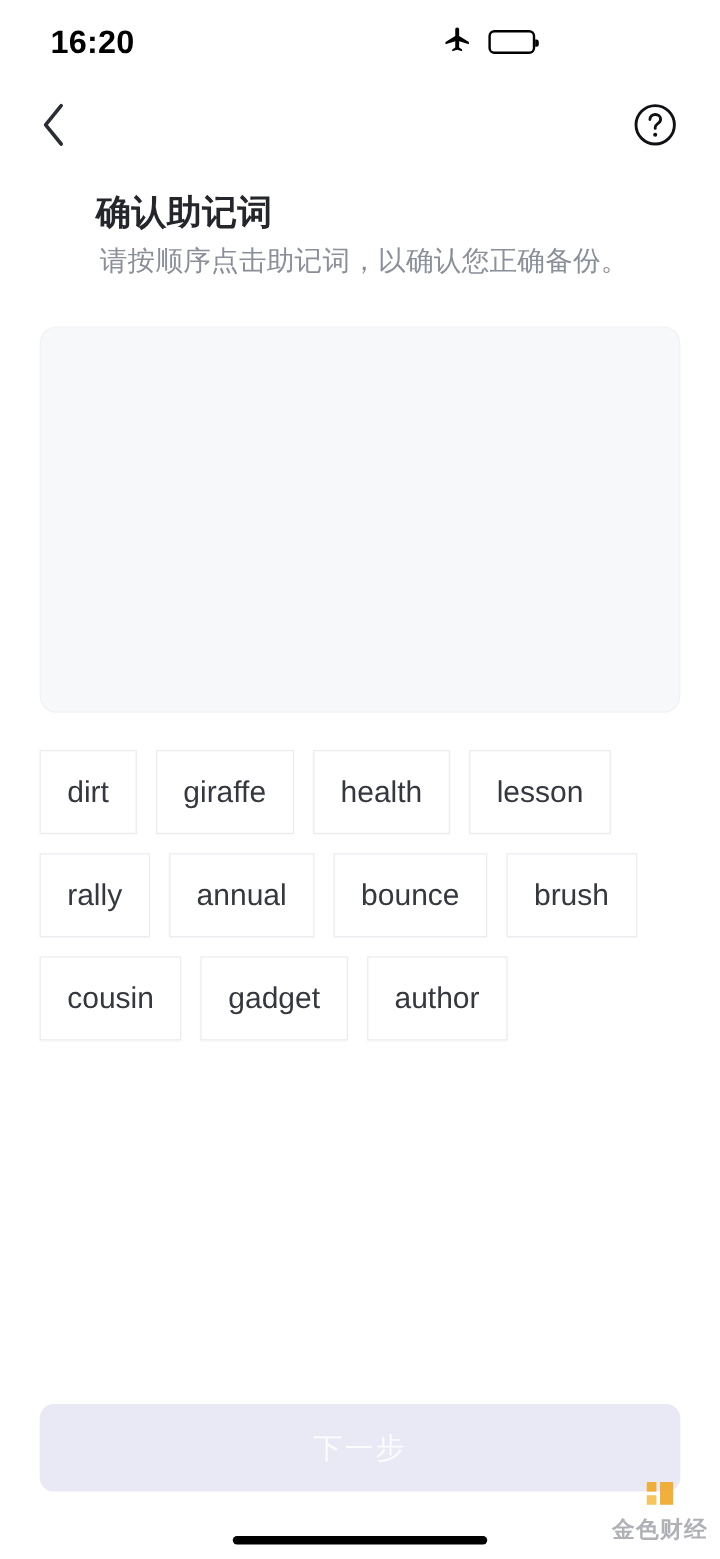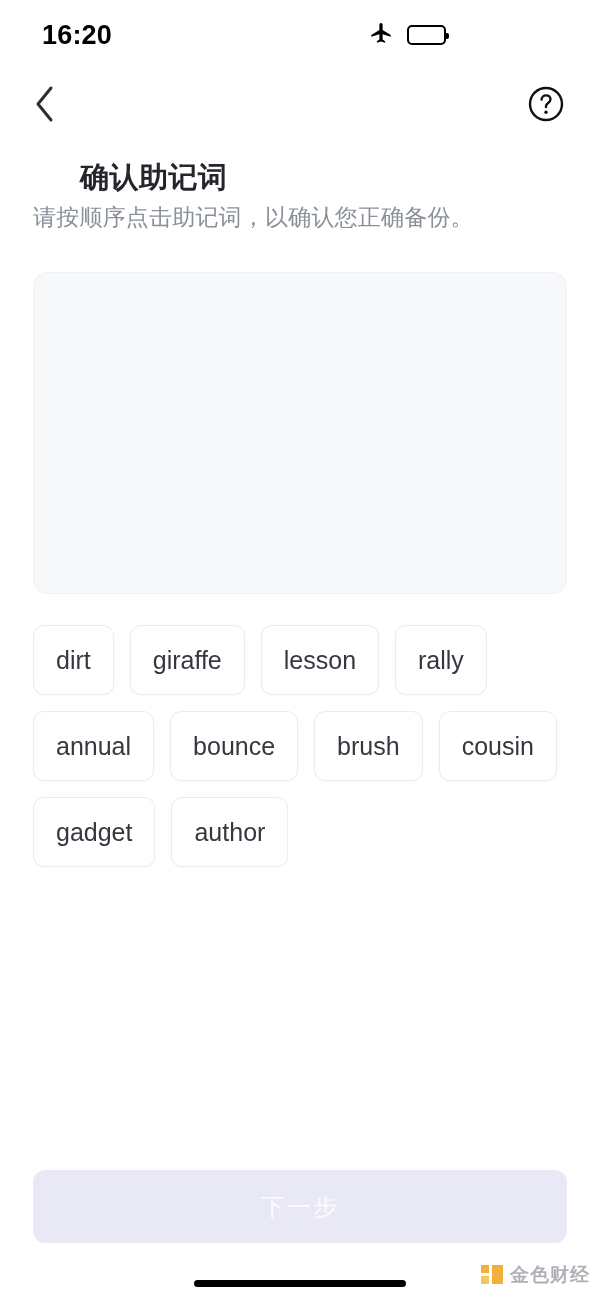--- a/index.html
+++ b/index.html
@@ -105,20 +105,21 @@
   }
   .page-subtitle {
     position: absolute;
     top: 200px;
     left: 33px;
     right: 26px;
     font-size: 23px;
     color: #8a8f99;
     letter-spacing: 0.2px;
     line-height: 34px;
+    text-align: center;
   }
 
   
   .answer-box {
     position: absolute;
     top: 272px;
     left: 33px;
     width: 534px;
     height: 322px;
     box-sizing: border-box;
@@ -138,21 +139,21 @@
     top: 625px;
     left: 33px;
     width: 540px;
     display: flex;
     flex-wrap: wrap;
     gap: 16px 16px;
   }
   .word-chip {
     background: #ffffff;
     border: 1px solid #ececf0;
-    border-radius: 11px;
+    border-radius: 0;
     height: 70px;
     min-width: 56px;
     padding: 0 22px;
     display: flex;
     align-items: center;
     justify-content: center;
     font-size: 25px;
     color: #35383f;
     box-sizing: border-box;
     cursor: pointer;
@@ -188,20 +189,21 @@
     background: #000000;
   }
   .watermark {
     position: absolute;
     right: 10px;
     bottom: 11px;
     display: flex;
     align-items: center;
     gap: 7px;
     opacity: 0.92;
+    flex-direction: column;
   }
   .watermark-logo {
     position: relative;
     width: 22px;
     height: 20px;
   }
   .wm-sq {
     position: absolute;
     background: #f0a92b;
   }
@@ -252,20 +254,21 @@
 </div>
 
 <div class="page-title">确认助记词</div>
 <div class="page-subtitle">请按顺序点击助记词，以确认您正确备份。</div>
 
 <div class="answer-box"></div>
 
 <div class="word-pool">
     <div class="word-chip">dirt</div>
     <div class="word-chip">giraffe</div>
+    <div class="word-chip">health</div>
     <div class="word-chip">lesson</div>
     <div class="word-chip">rally</div>
     <div class="word-chip">annual</div>
     <div class="word-chip">bounce</div>
     <div class="word-chip">brush</div>
     <div class="word-chip">cousin</div>
     <div class="word-chip">gadget</div>
     <div class="word-chip">author</div>
   </div>
 

